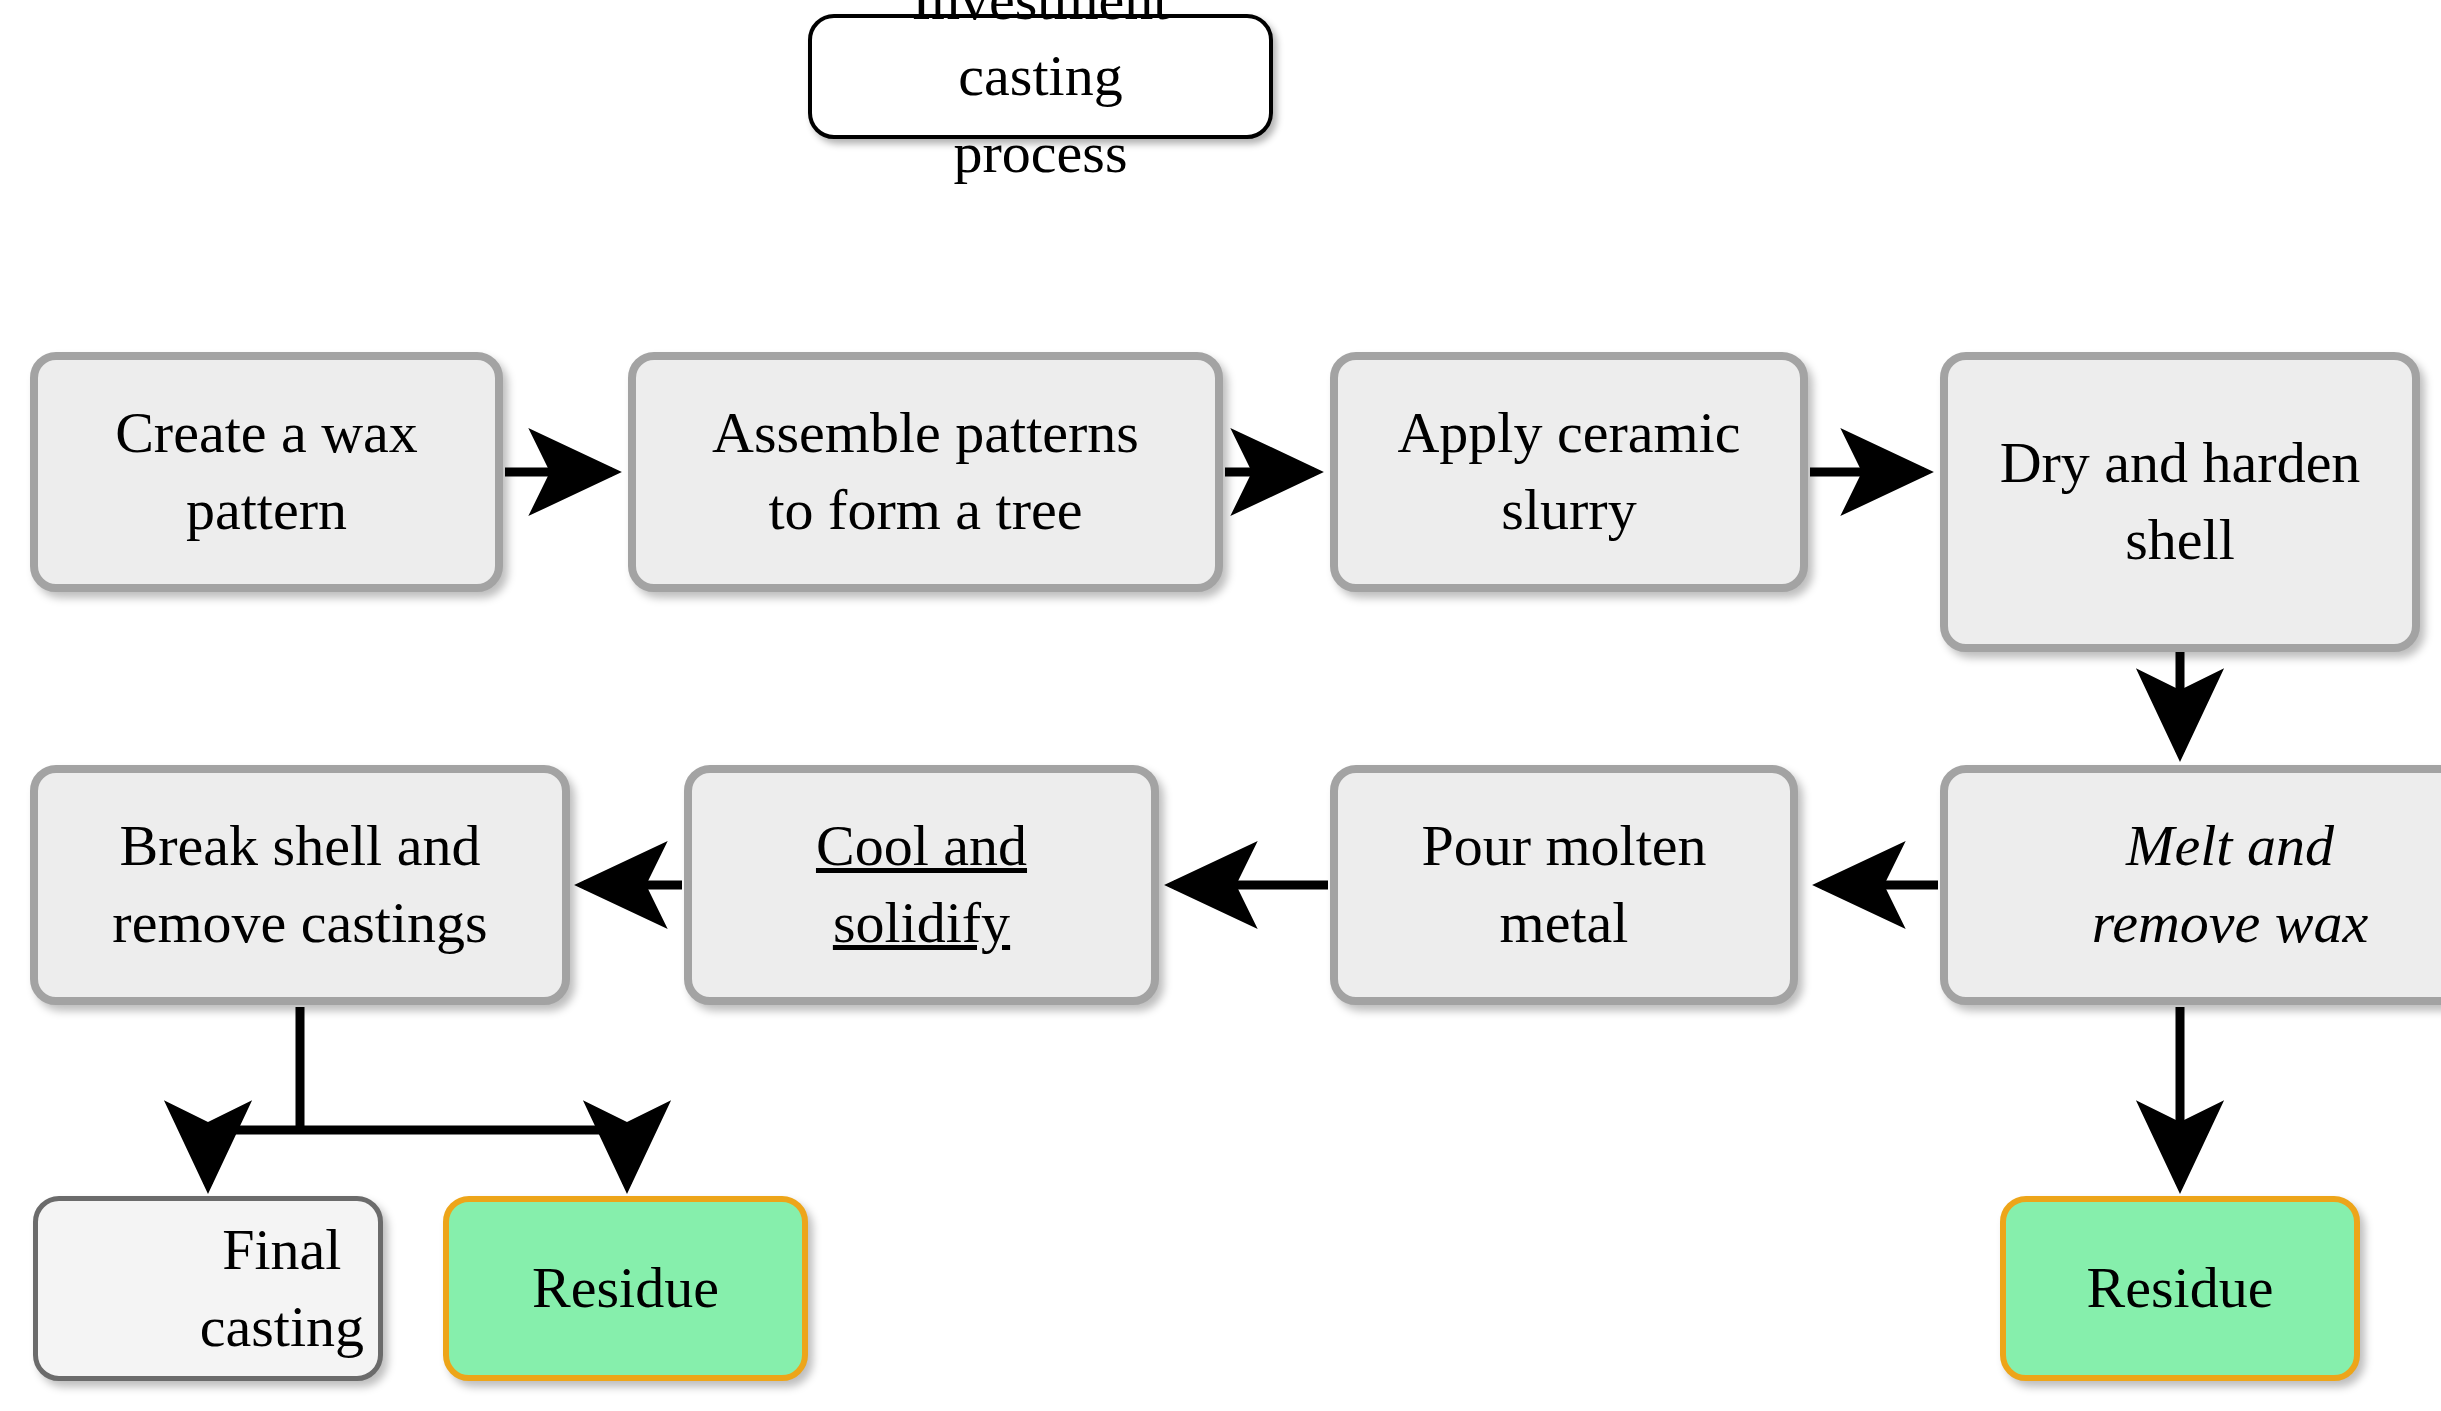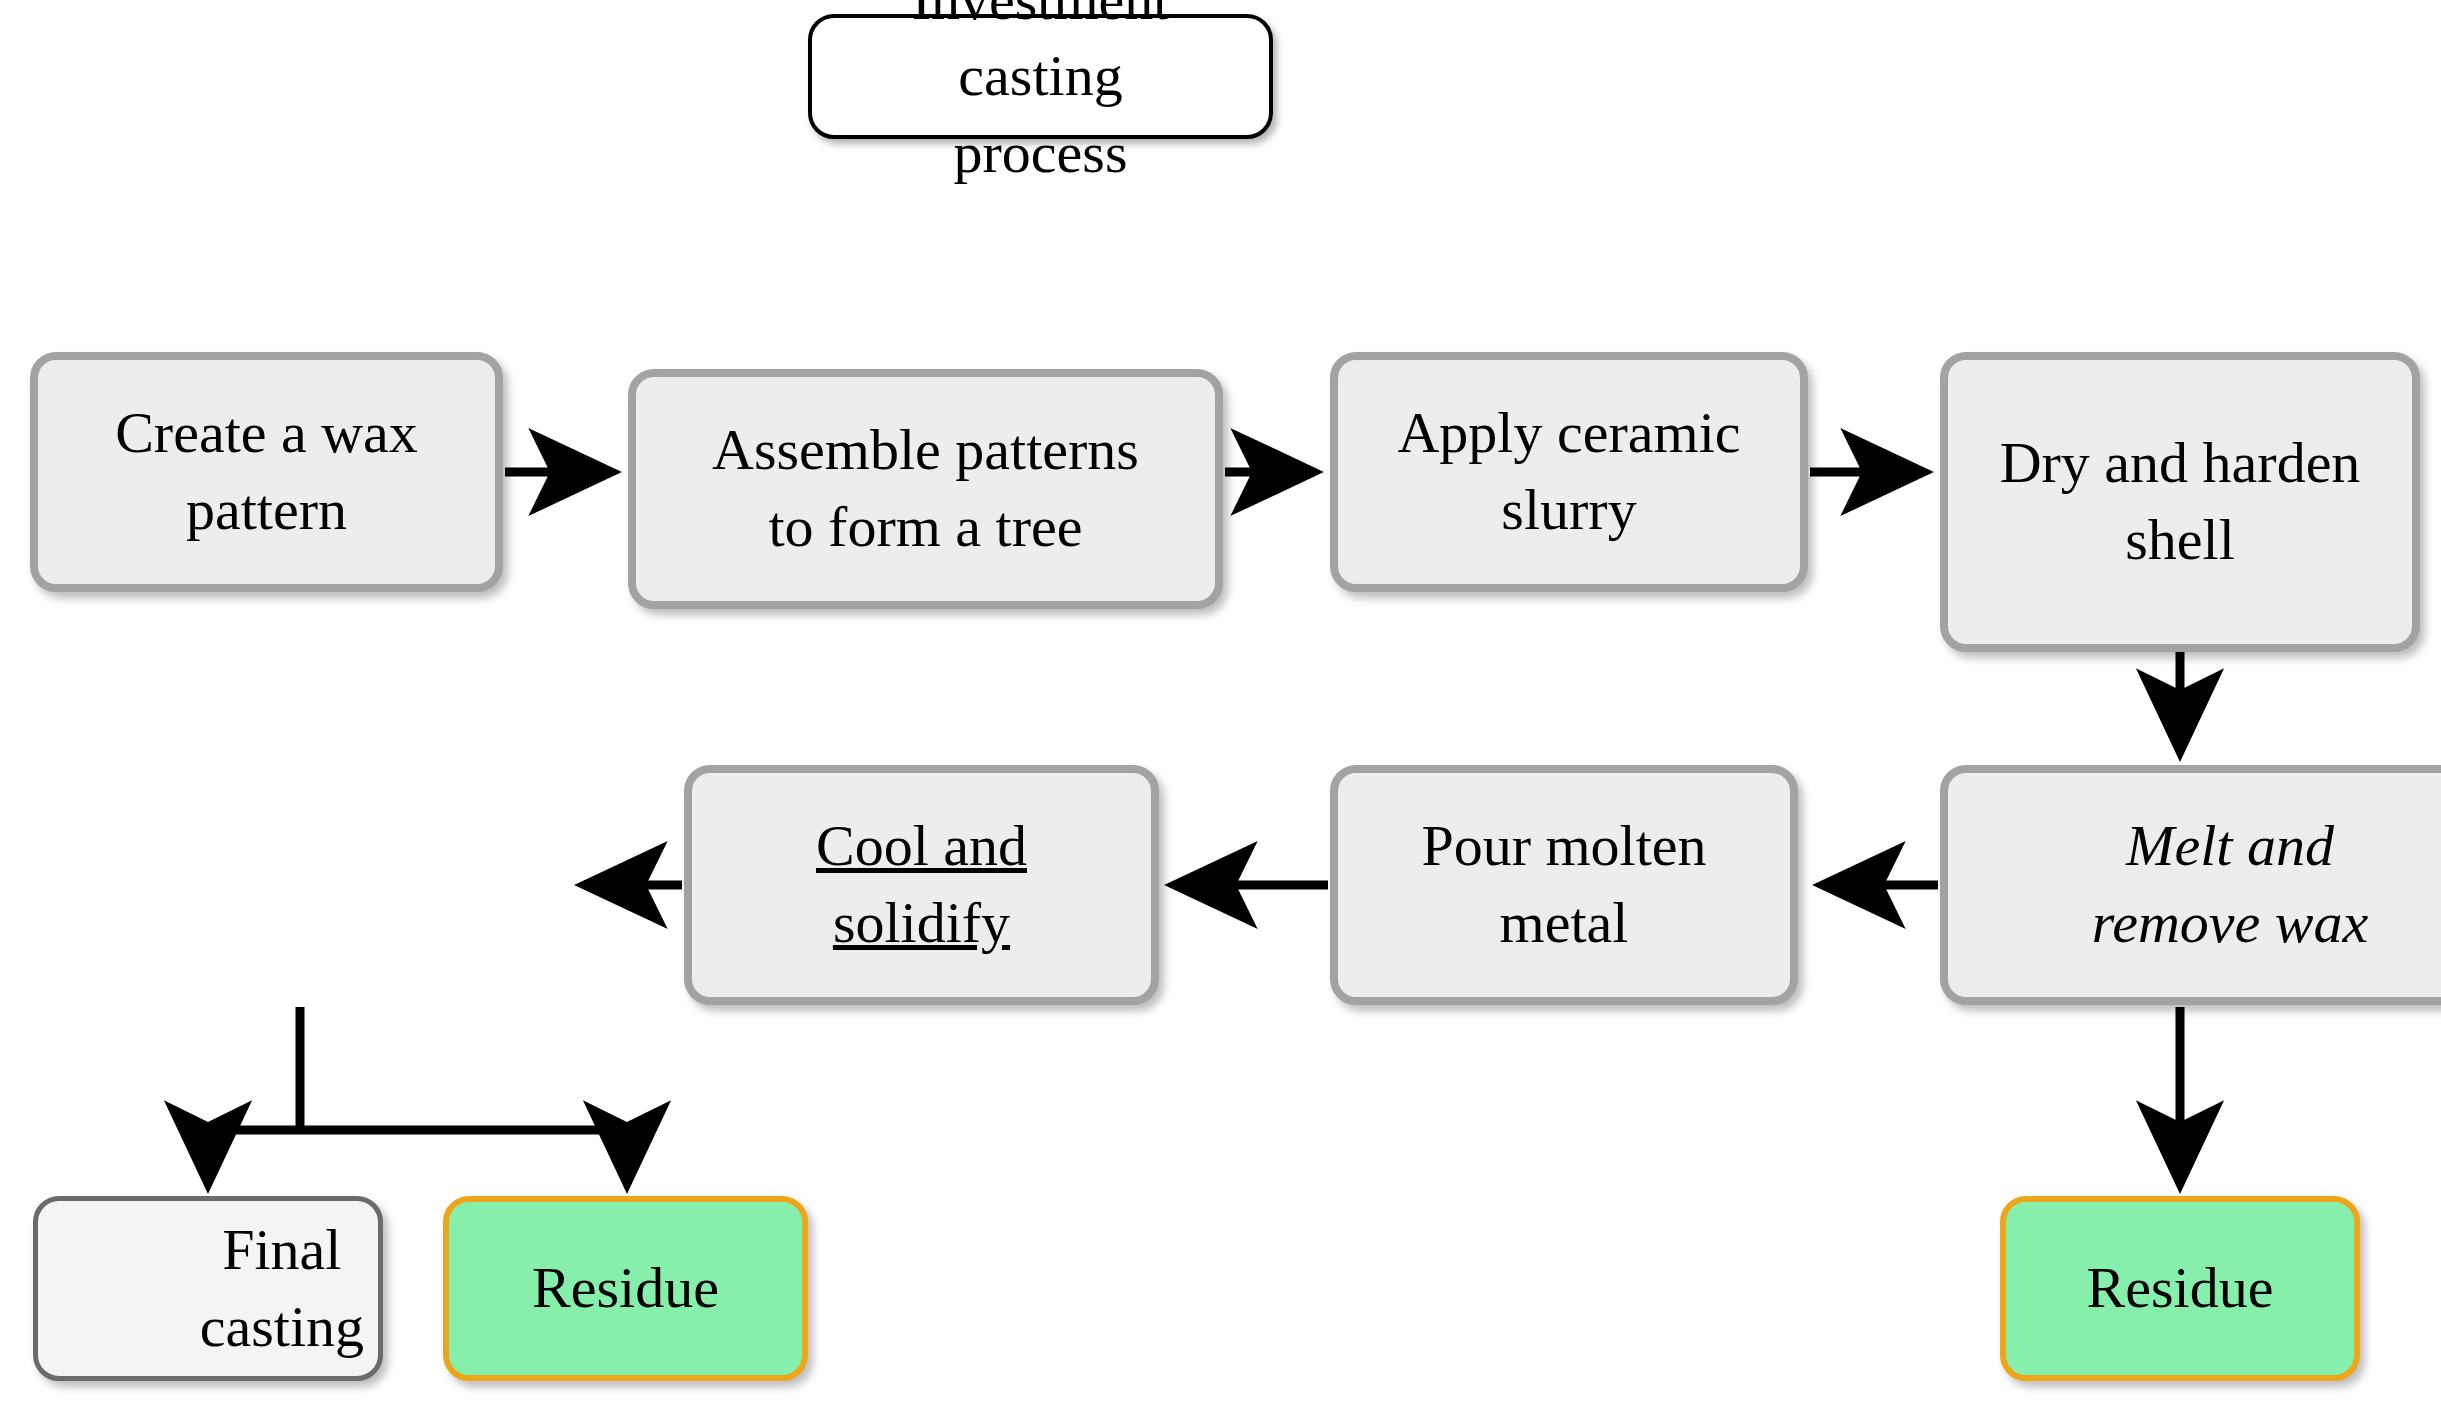--- a/index.html
+++ b/index.html
@@ -105,21 +105,21 @@
   <div class="node title-node" style="left:808px; top:14px; width:465px; height:125px;">
     <span>Investment casting
 process</span>
   </div>
 
   <div class="node process-node" style="left:30px; top:352px; width:473px; height:240px;">
     <span>Create a wax
 pattern</span>
   </div>
 
-  <div class="node process-node" style="left:628px; top:352px; width:595px; height:240px;margin-top:17px;">
+  <div class="node process-node" style="left:628px; top:352px; width:595px; height:240px;">
     <span>Assemble patterns
 to form a tree</span>
   </div>
 
   <div class="node process-node" style="left:1330px; top:352px; width:478px; height:240px;">
     <span>Apply ceramic
 slurry</span>
   </div>
 
   <div class="node process-node" style="left:1940px; top:352px; width:480px; height:300px;">
@@ -135,20 +135,24 @@
   <div class="node process-node" style="left:1330px; top:765px; width:468px; height:240px;">
     <span>Pour molten
 metal</span>
   </div>
 
   <div class="node process-node" style="left:684px; top:765px; width:475px; height:240px;text-decoration:underline;">
     <span>Cool and
 solidify</span>
   </div>
 
+  <div class="node process-node" style="left:30px; top:765px; width:540px; height:240px;">
+    <span>Break shell and
+remove castings</span>
+  </div>
 
   <div class="node output-node" style="left:33px; top:1196px; width:350px; height:185px;justify-content:flex-end;">
     <span>Final
 casting</span>
   </div>
 
   <div class="node residue-node" style="left:443px; top:1196px; width:365px; height:185px;">
     <span>Residue</span>
   </div>
 

